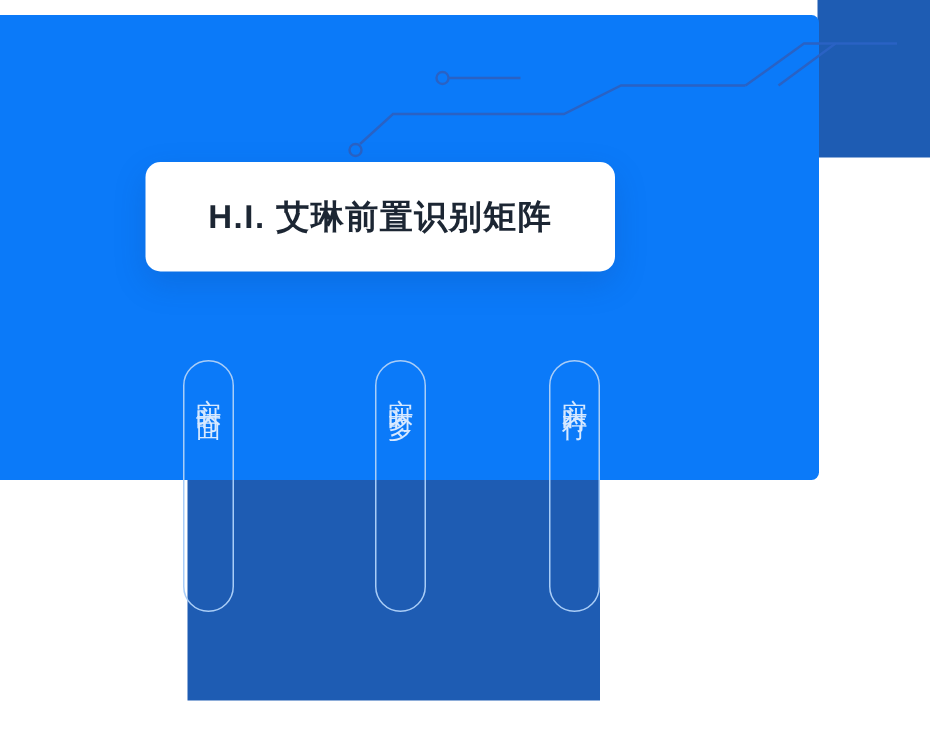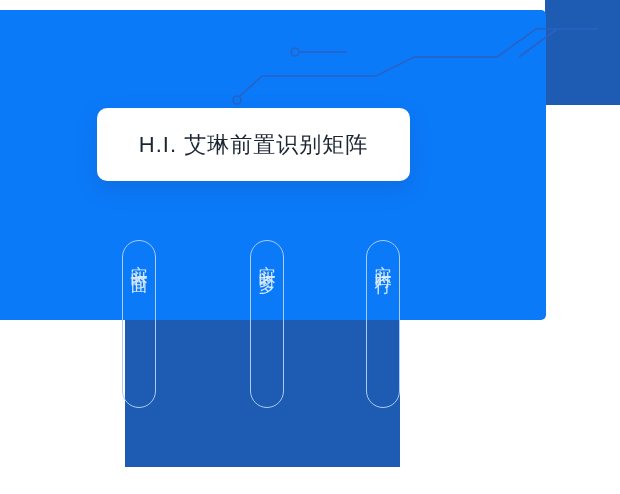--- a/index.html
+++ b/index.html
@@ -52,21 +52,21 @@
     background: #ffffff;
     border-radius: 10px;
     box-shadow: 0 8px 22px rgba(15, 55, 120, 0.18);
     display: flex;
     align-items: center;
     justify-content: center;
     z-index: 5;
   }
   .title-card span {
     font-size: 22px;
-    font-weight: 400;
+    font-weight: 700;
     letter-spacing: 1px;
     color: var(--title-text, #1c2633);
   }
   .pill {
     position: absolute;
     top: 240px;
     width: 34px;
     height: 168px;
     border: 1px solid var(--pill-outline, rgba(190, 220, 255, 0.75));
     border-radius: 17px;

